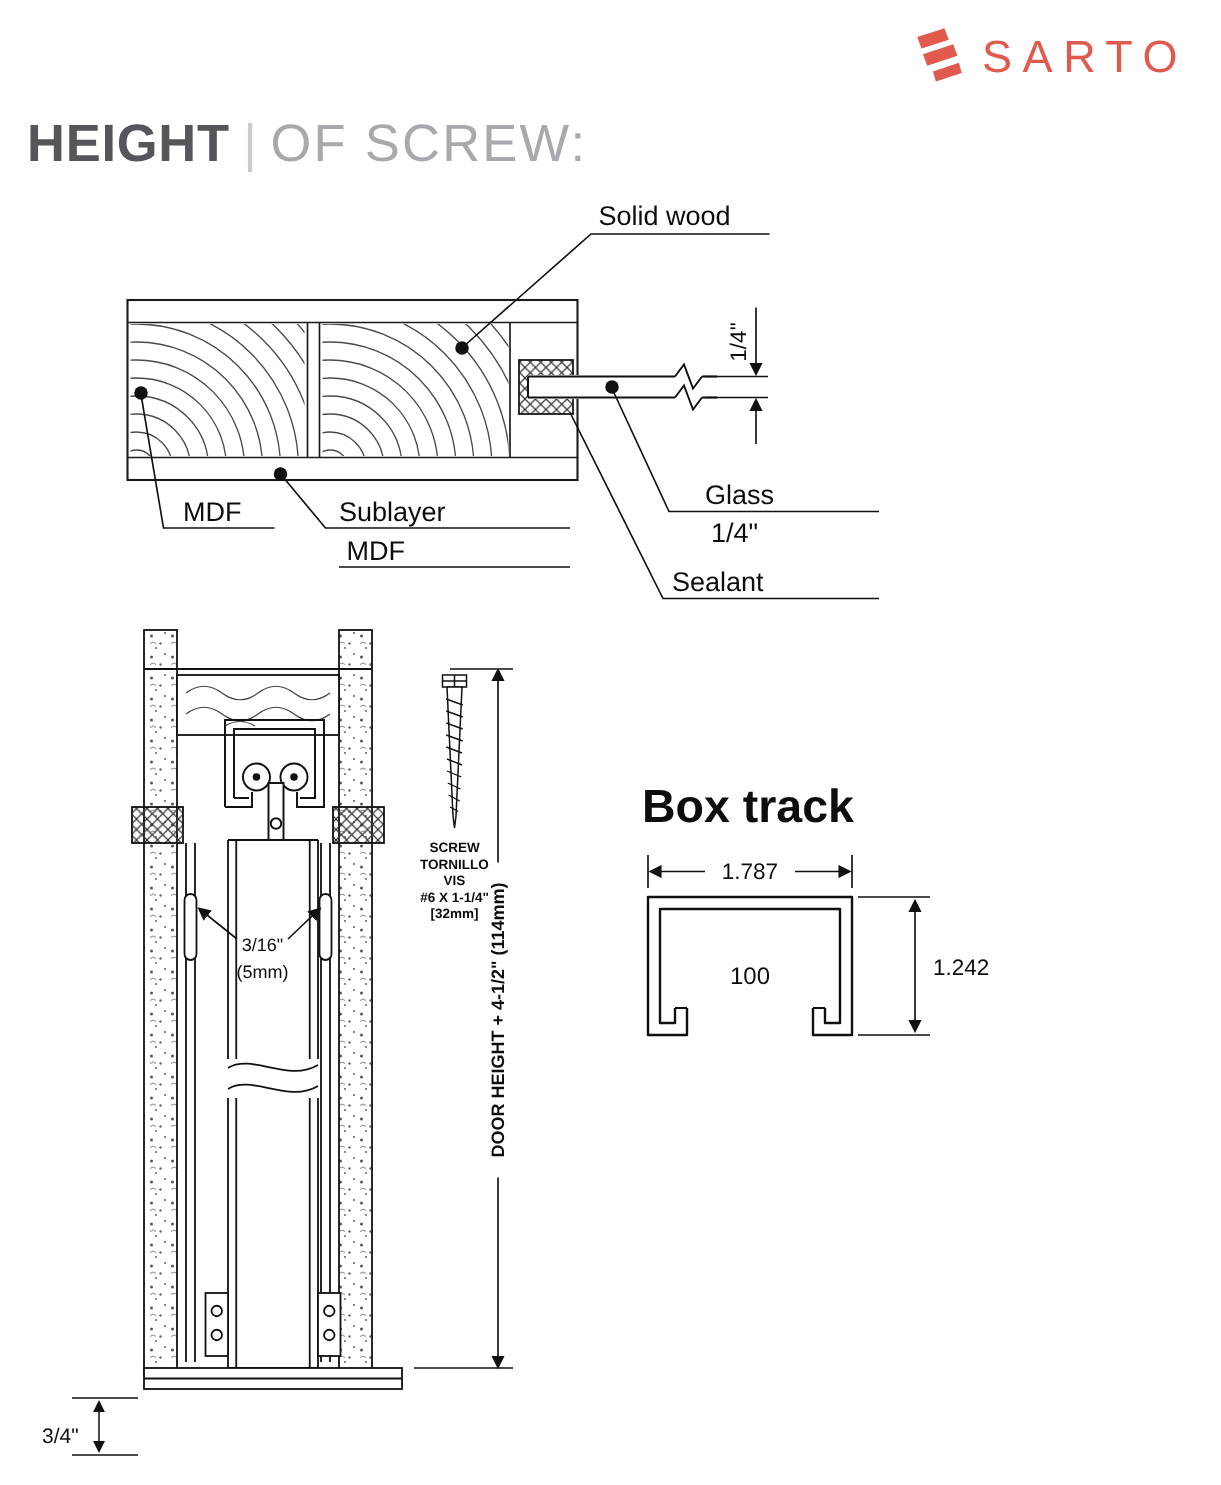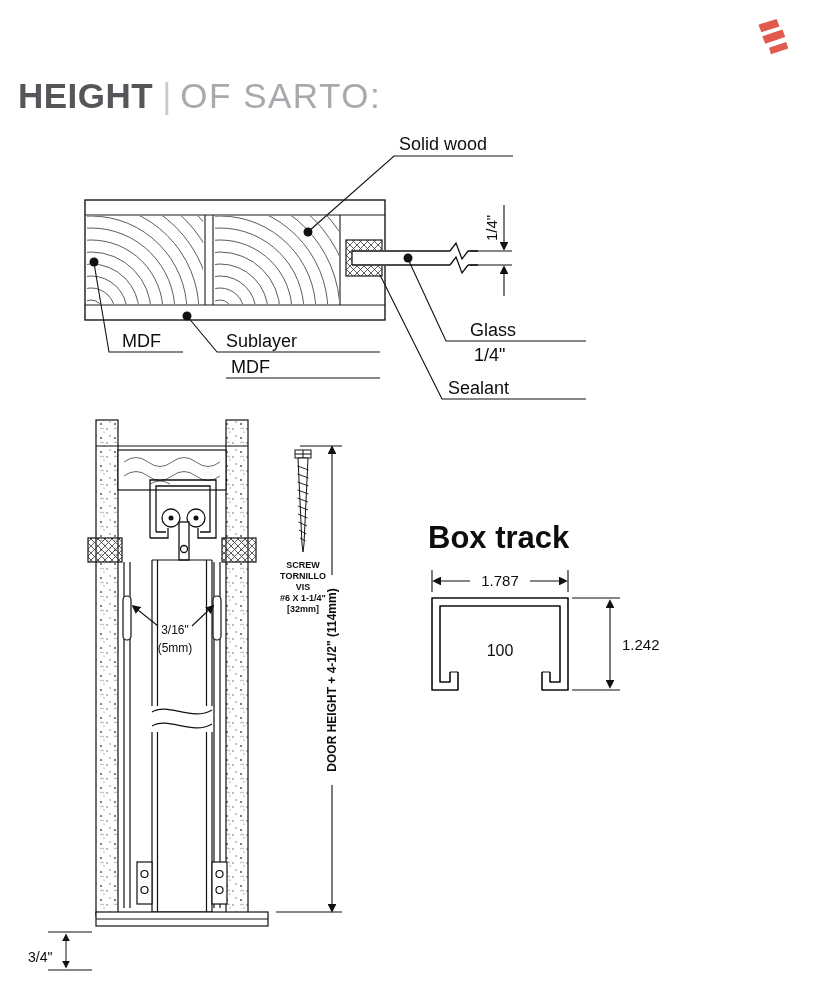--- a/index.html
+++ b/index.html
@@ -21,24 +21,25 @@
 <div class="page">
 
   <div class="brand">
     <svg width="46" height="46" viewBox="0 0 48 48">
       <g fill="#e05a4e">
         <path d="M13,9 L32,3 L35,11 L16,17 Z"></path>
         <path d="M17,21 L38,14 L41,22 L20,29 Z"></path>
         <path d="M24,33 L42,27 L44,34 L26,40 Z"></path>
       </g>
     </svg>
+    <span class="brand-name">SARTO</span>
   </div>
 
   <div class="title">
-    <span class="t-bold">HEIGHT</span><span class="t-sep">|</span><span class="t-light">OF SARTO:</span>
+    <span class="t-bold">HEIGHT</span><span class="t-sep">|</span><span class="t-light">OF SCREW:</span>
   </div>
 
   <svg class="drawing" viewBox="0 0 814 990">
     <defs>
       <marker id="ah" viewBox="0 0 10 10" refX="8" refY="5" markerWidth="8" markerHeight="8" orient="auto-start-reverse">
         <path d="M0,0 L10,5 L0,10 Z" fill="#111"></path>
       </marker>
       <pattern id="speck" width="14" height="14" patternUnits="userSpaceOnUse">
         <circle cx="3" cy="4" r="1" fill="#555"></circle>
         <circle cx="9" cy="9" r="0.8" fill="#666"></circle>

